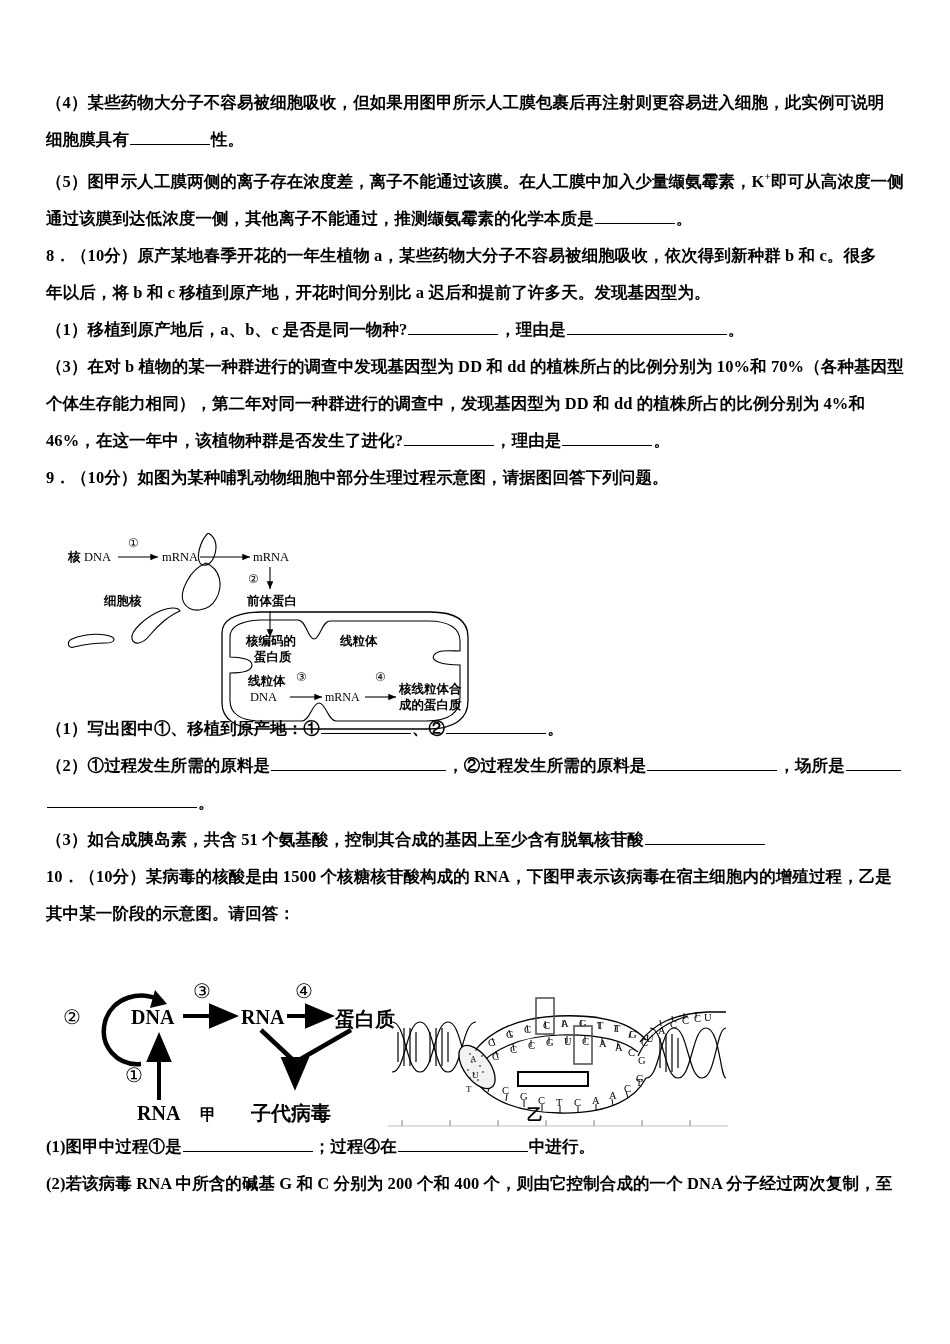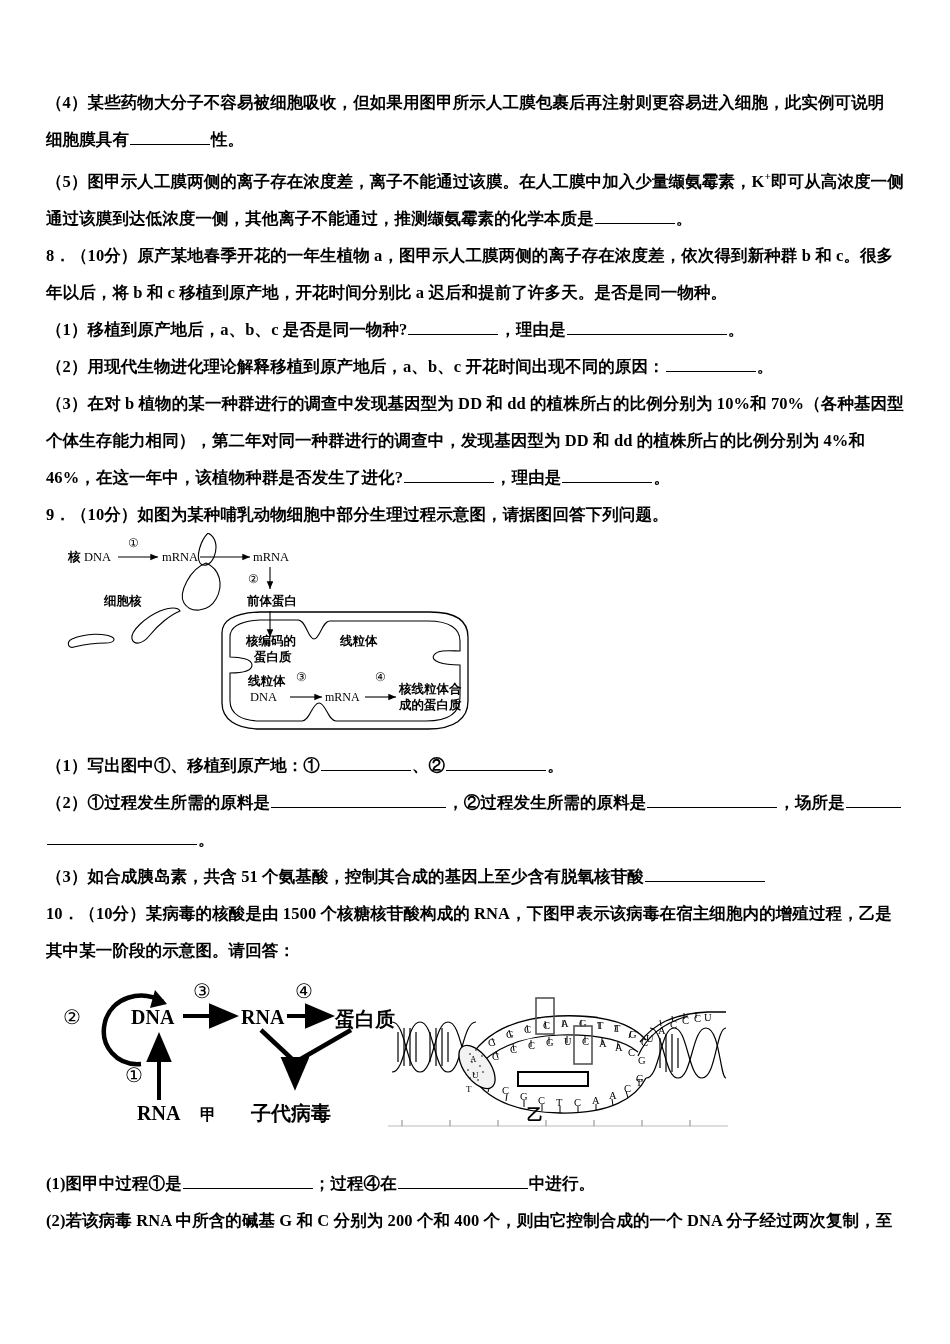--- a/index.html
+++ b/index.html
@@ -114,30 +114,27 @@
     </p>
 
     <p class="line">
       <span>（5）</span><span>图甲示人工膜两侧的离子存在浓度差，离子不能通过该膜。在人工膜中加入少量缬氨霉素，</span><span class="latin">K</span><sup>+</sup><span>即可从高浓度一侧</span>
     </p>
     <p class="line">
       <span>通过该膜到达低浓度一侧，其他离子不能通过，推测缬氨霉素的化学本质是</span><span class="blank b80"></span><span>。</span>
     </p>
 
     <p class="line qhead">
-      <span>8．</span><span>（10分）</span><span>原产某地春季开花的一年生植物 a，图甲示人工膜两侧的离子存在浓度差，依次得到新种群 b 和 c。很多</span>
-    </p>
-    <p class="line">
-      <span>年以后，将 b 和 c 移植到原产地，开花时间分别比 a 迟后和提前了许多天。是否是同一物种。</span>
+      <span>8．</span><span>（10分）</span><span>原产某地春季开花的一年生植物 a，某些药物大分子不容易被细胞吸收，依次得到新种群 b 和 c。很多</span>
+    </p>
+    <p class="line">
+      <span>年以后，将 b 和 c 移植到原产地，开花时间分别比 a 迟后和提前了许多天。发现基因型为。</span>
     </p>
     <p class="line">
       <span>（1）</span><span>移植到原产地后，a、b、c 是否是同一物种?</span><span class="blank b90"></span><span>，理由是</span><span class="blank b160"></span><span>。</span>
-    </p>
-    <p class="line">
-      <span>（2）</span><span>用现代生物进化理论解释移植到原产地后，a、b、c 开花时间出现不同的原因：</span><span class="blank b90"></span><span>。</span>
     </p>
     <p class="line">
       <span>（3）</span><span>在对 b 植物的某一种群进行的调查中发现基因型为 DD 和 dd 的植株所占的比例分别为 10%和 70%（各种基因型</span>
     </p>
     <p class="line">
       <span>个体生存能力相同），第二年对同一种群进行的调查中，发现基因型为 DD 和 dd 的植株所占的比例分别为 4%和</span>
     </p>
     <p class="line">
       <span>46%，在这一年中，该植物种群是否发生了进化?</span><span class="blank b90"></span><span>，理由是</span><span class="blank b90"></span><span>。</span>
     </p>

